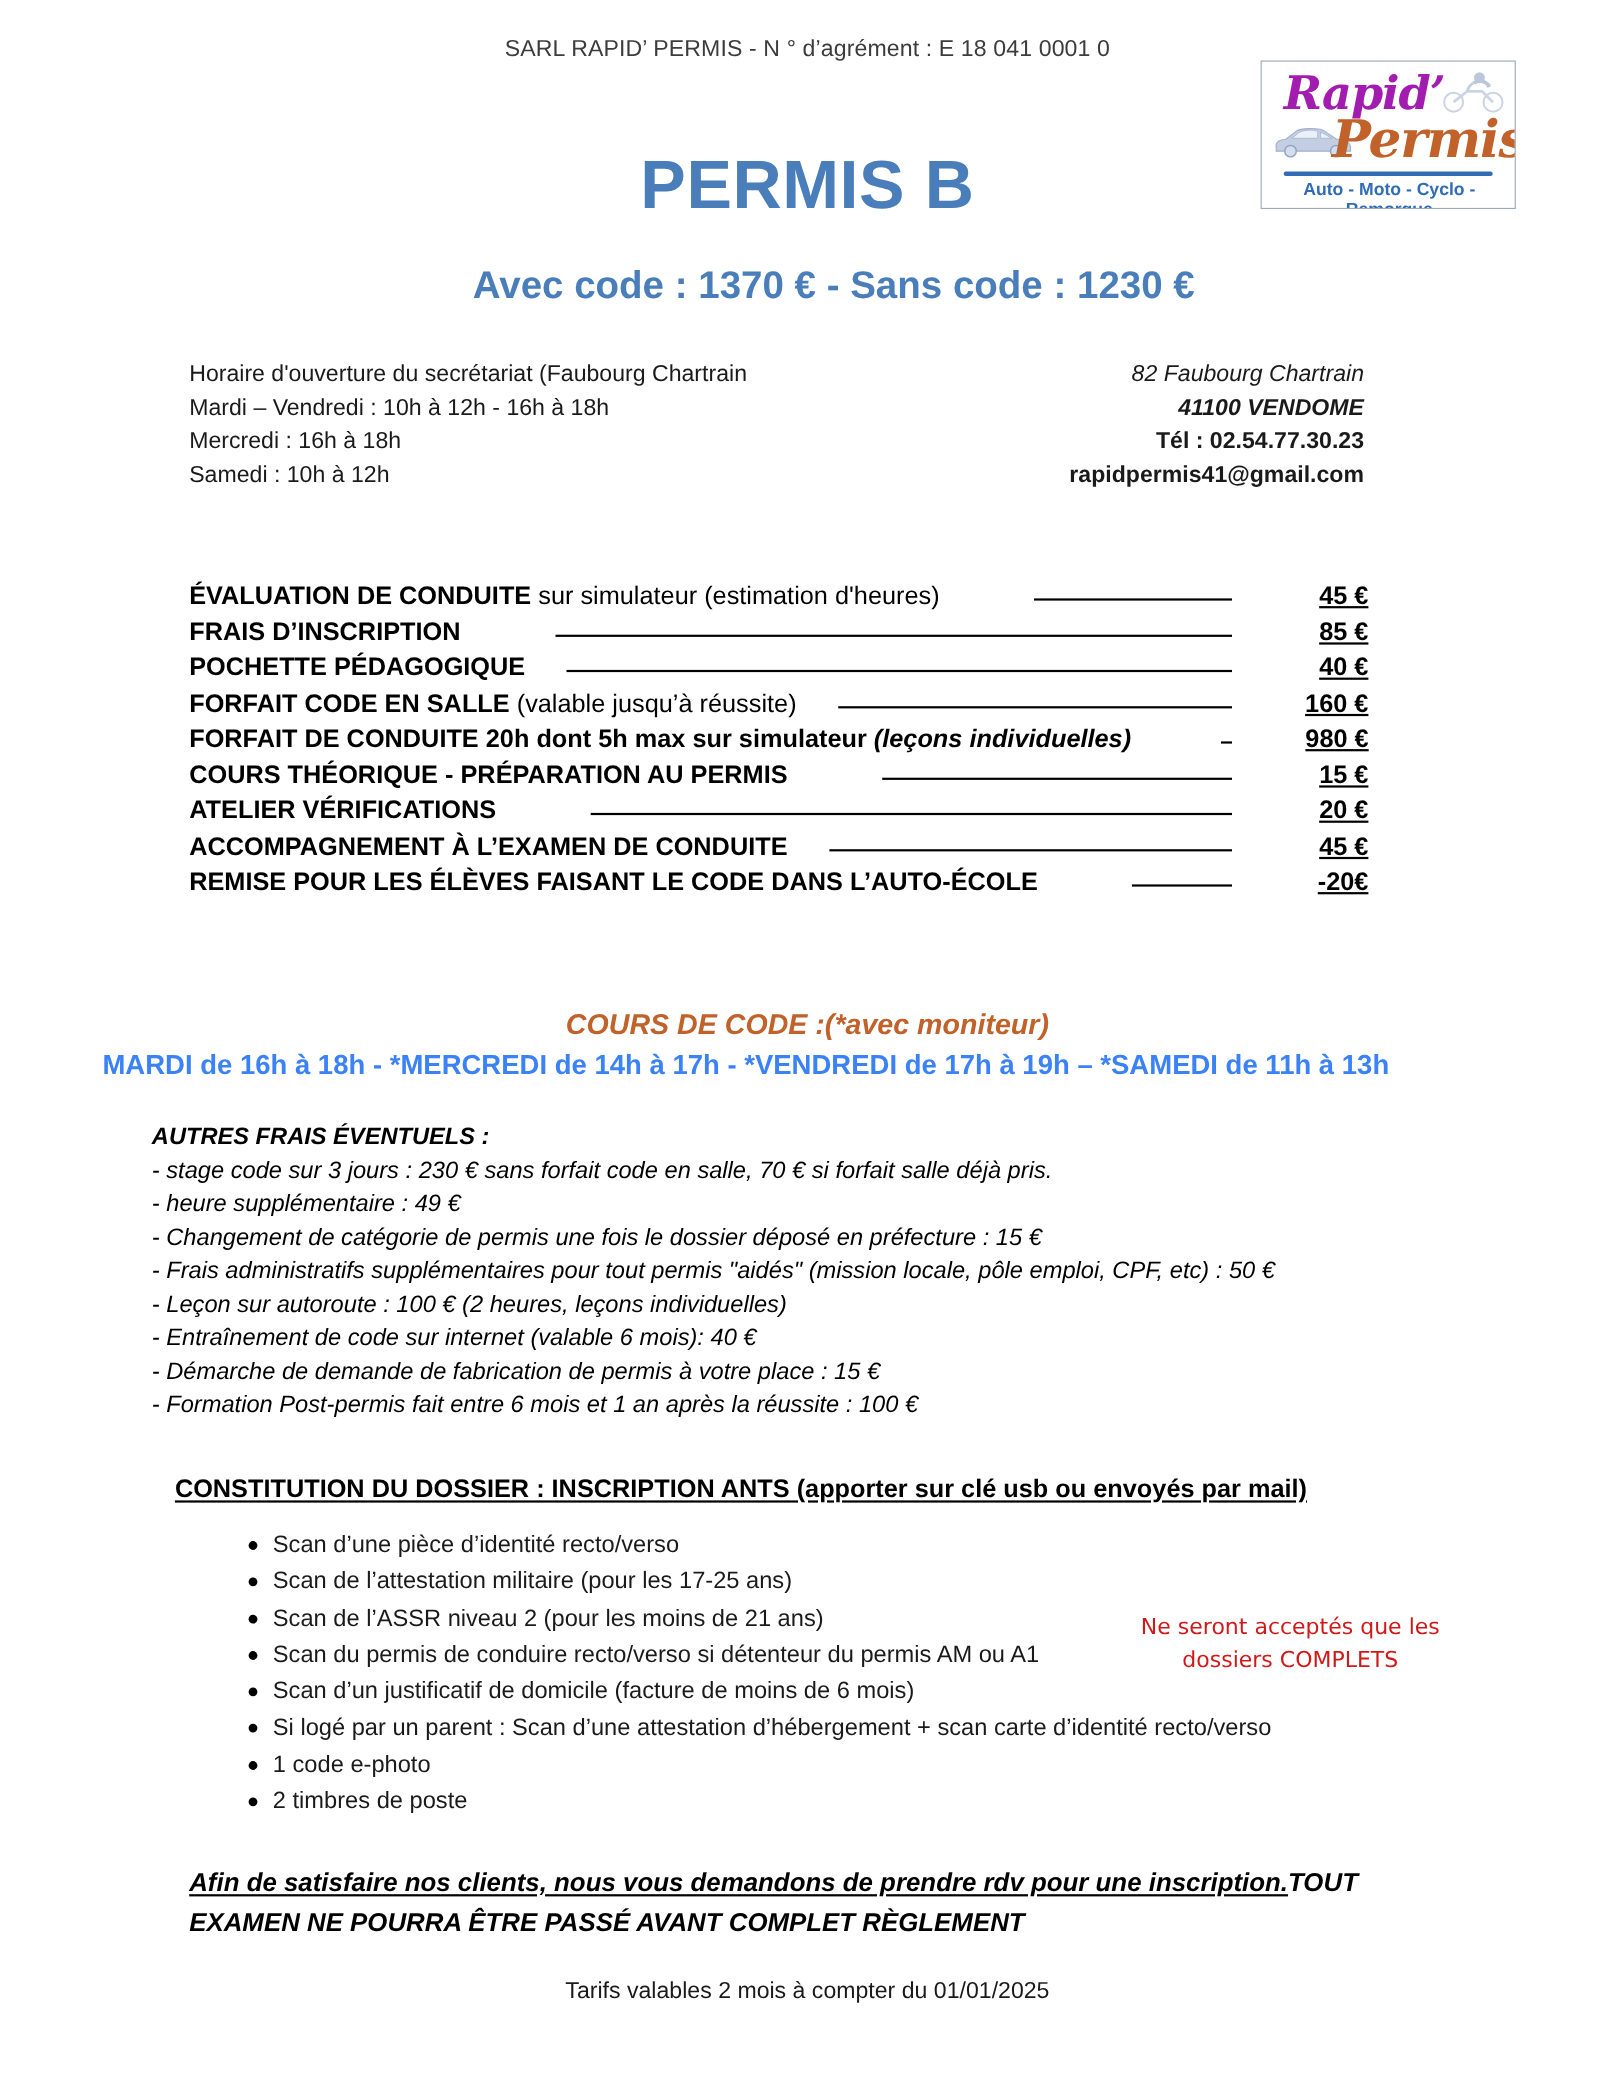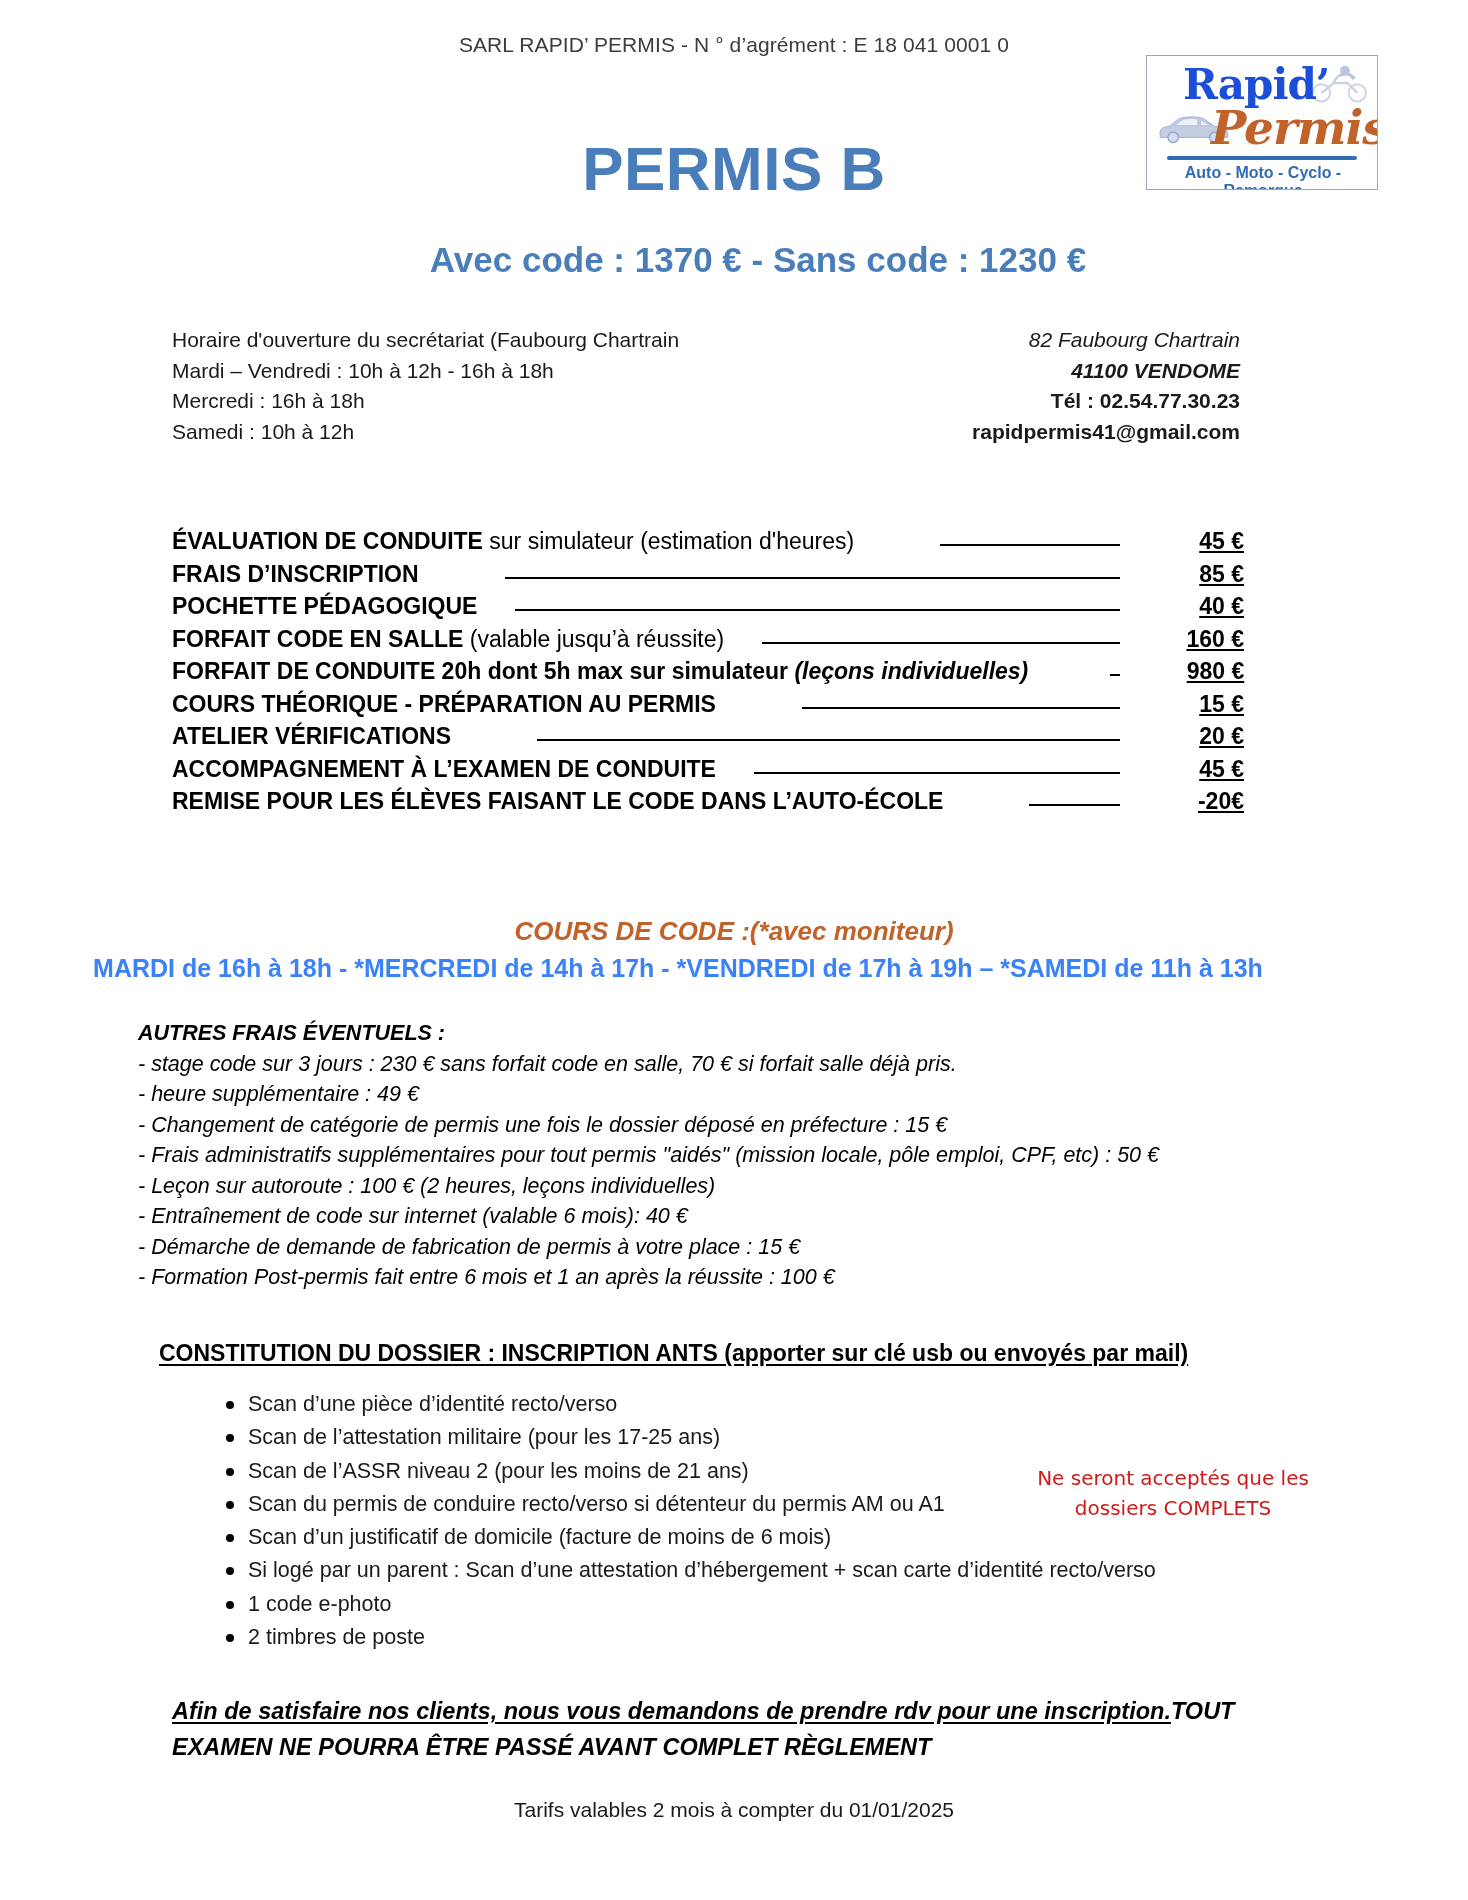--- a/index.html
+++ b/index.html
@@ -35,25 +35,26 @@
     width: 232px;
     height: 135px;
     border: 1px solid #9aa7bd;
     background: #ffffff;
     box-sizing: border-box;
     overflow: hidden;
   }
   .logo-rapid {
     position: absolute;
     top: 4px;
-    left: 36px;
+    left: 20px;
     font-family: "DejaVu Serif", serif;
+    font-style: italic;
     font-weight: bold;
     font-size: 42px;
-    color: #1d4ed8;
+    color: #a21caf;
     letter-spacing: -1px;
   }
   .logo-permis {
     position: absolute;
     top: 44px;
     left: 64px;
     font-family: "DejaVu Serif", serif;
     font-style: italic;
     font-weight: bold;
     font-size: 47px;

